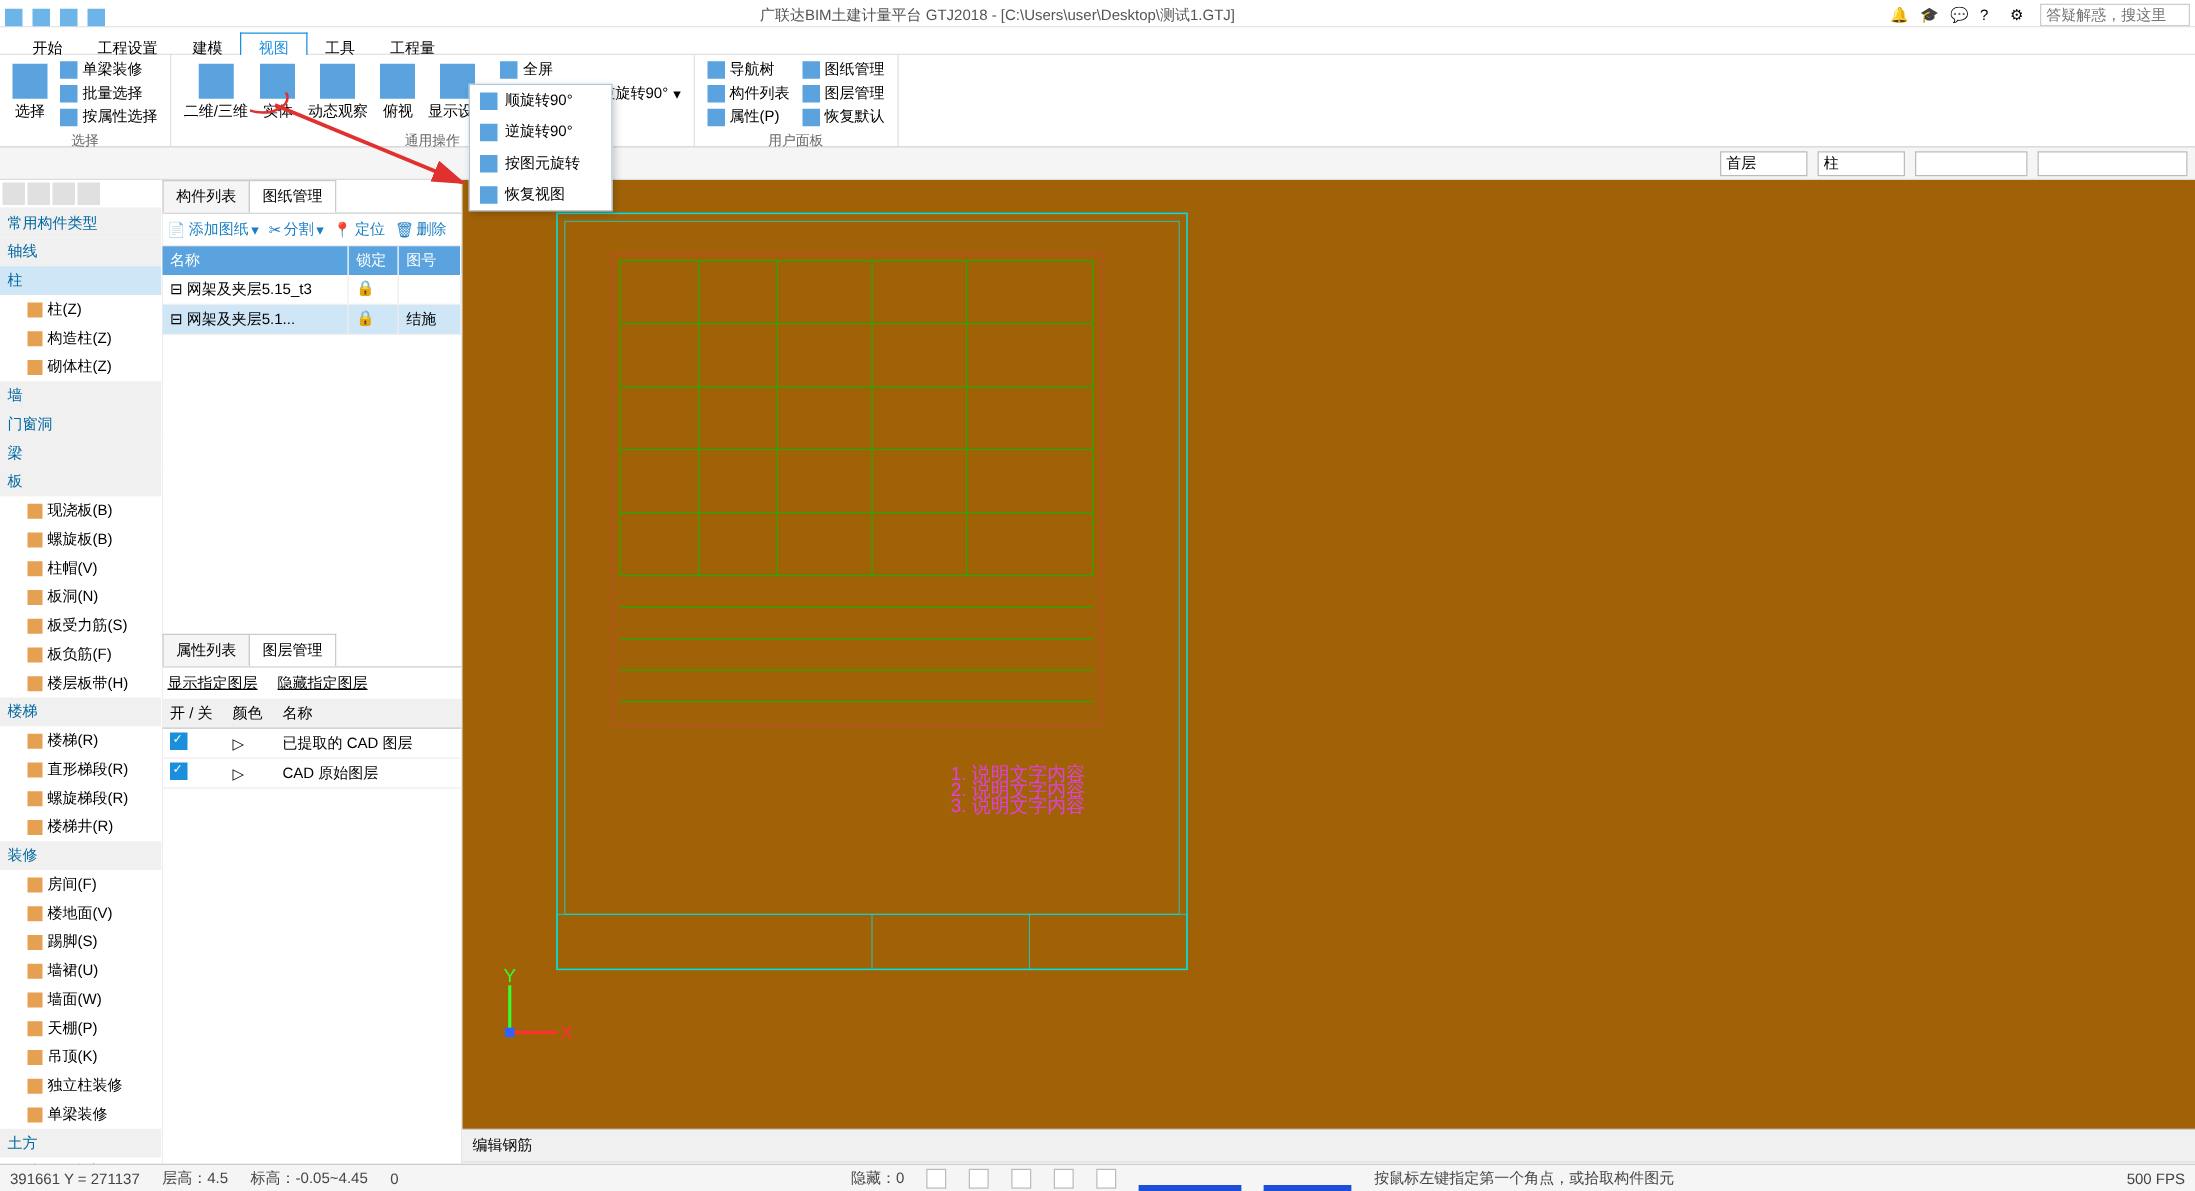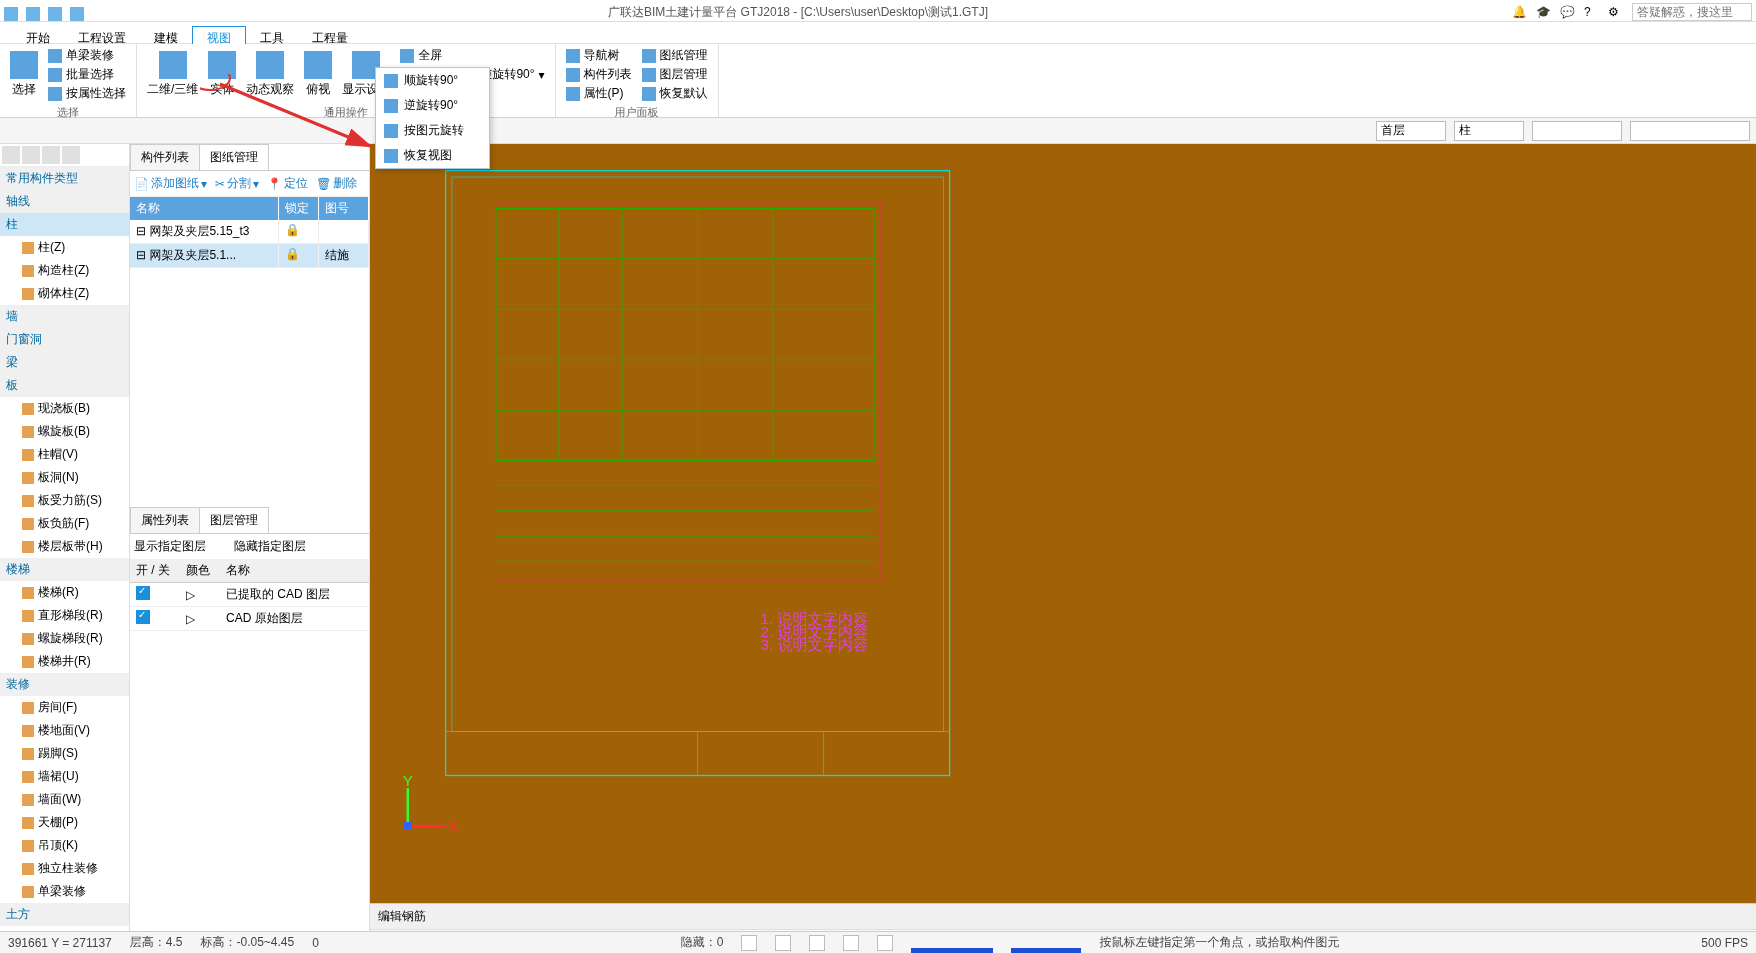--- a/index.html
+++ b/index.html
@@ -59,21 +59,21 @@
 .mid-panel .tabs { display: flex; border-bottom: 1px solid #ccc; }
 .mid-panel .tabs .t { padding: 4px 10px; border: 1px solid #ccc; border-bottom: none; margin-right: -1px; background: #f5f5f5; cursor: pointer; }
 .mid-panel .tabs .t.active { background: #fff; }
 .mid-panel .bar { padding: 4px; display: flex; gap: 8px; border-bottom: 1px solid #eee; font-size: 11px; }
 .mid-panel .bar span { color: #1a7fc4; cursor: pointer; display: flex; align-items: center; gap: 2px; }
 .mid-panel .grid-h { display: flex; background: #5aa3de; color: #fff; }
 .mid-panel .grid-h div { padding: 3px 6px; border-right: 1px solid #fff; }
 .mid-panel .grid-r { display: flex; border-bottom: 1px solid #eee; }
 .mid-panel .grid-r div { padding: 3px 6px; border-right: 1px solid #eee; }
 .mid-panel .grid-r.sel { background: #cfe6f7; }
-.mid-panel .filter-row { display: flex; padding: 4px; gap: 28px; font-size: 11px; }
+.mid-panel .filter-row { display: flex; padding: 4px; gap: 16px; font-size: 11px; text-decoration: underline; }
 .mid-panel .layer-tbl { }
 .mid-panel .layer-tbl .h { display: flex; background: #f0f0f0; border-bottom: 1px solid #ccc; }
 .mid-panel .layer-tbl .h div { padding: 3px 6px; }
 .mid-panel .layer-tbl .r { display: flex; border-bottom: 1px solid #eee; align-items: center; }
 .mid-panel .layer-tbl .r div { padding: 3px 6px; }
 .chk { width: 14px; height: 14px; background: #1a90dc; display: inline-block; position: relative; }
 .chk::after { content: "✓"; color: #fff; font-size: 10px; position: absolute; top: -1px; left: 2px; }
 
 
 .canvas-wrap { flex: 1; display: flex; flex-direction: column; min-width: 0; }

